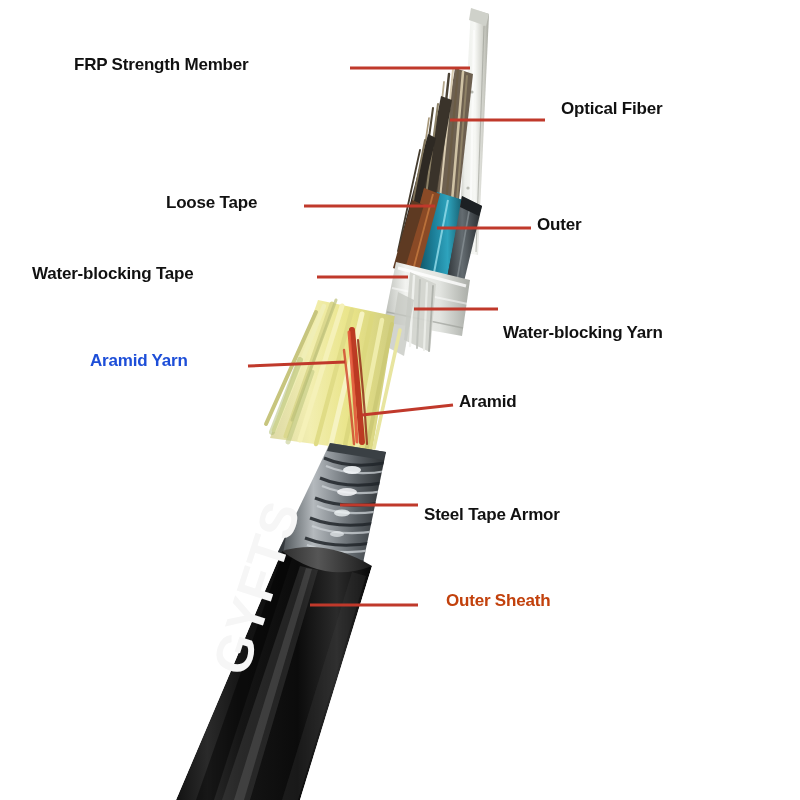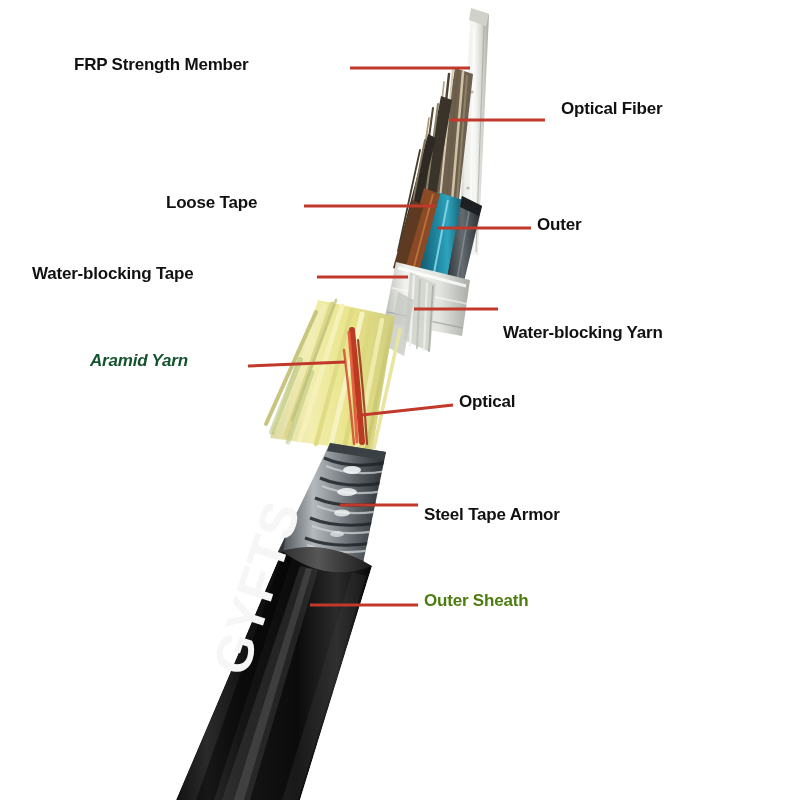--- a/index.html
+++ b/index.html
@@ -241,19 +241,19 @@
       </g>
   </svg>
 
   <div id="labels">
       <div class="lbl l" style="left: 74px; top: 56px; color: rgb(17, 17, 17);">FRP Strength Member</div>
       <div class="lbl r" style="left: 552px; top: 100px; color: rgb(17, 17, 17); margin-left: 9px;">Optical Fiber</div>
       <div class="lbl l" style="left: 166px; top: 194px; color: rgb(17, 17, 17);">Loose Tape</div>
       <div class="lbl r" style="left: 537px; top: 216px; color: rgb(17, 17, 17);">Outer</div>
       <div class="lbl l" style="left: 32px; top: 265px; color: rgb(17, 17, 17);">Water-blocking Tape</div>
       <div class="lbl r" style="left: 503px; top: 297px; color: rgb(17, 17, 17); margin-top: 27px;">Water-blocking Yarn</div>
-      <div class="lbl l" style="left: 90px; top: 352px; color: #14532d; font-style: italic;">Aramid Yarn</div>
-      <div class="lbl r" style="left: 459px; top: 393px; color: rgb(17, 17, 17);">Optical</div>
+      <div class="lbl l" style="left: 90px; top: 352px; color: #1d4ed8;">Aramid Yarn</div>
+      <div class="lbl r" style="left: 459px; top: 393px; color: rgb(17, 17, 17);">Aramid</div>
       <div class="lbl r" style="left: 424px; top: 506px; color: rgb(17, 17, 17);">Steel Tape Armor</div>
-      <div class="lbl r" style="left: 424px; top: 592px; color: #4d7c0f; text-align: center;">Outer Sheath</div>
+      <div class="lbl r" style="left: 446px; top: 592px; color: #c2410c; text-align: center;">Outer Sheath</div>
     </div>
 
 </div>
 
 </body></html>

